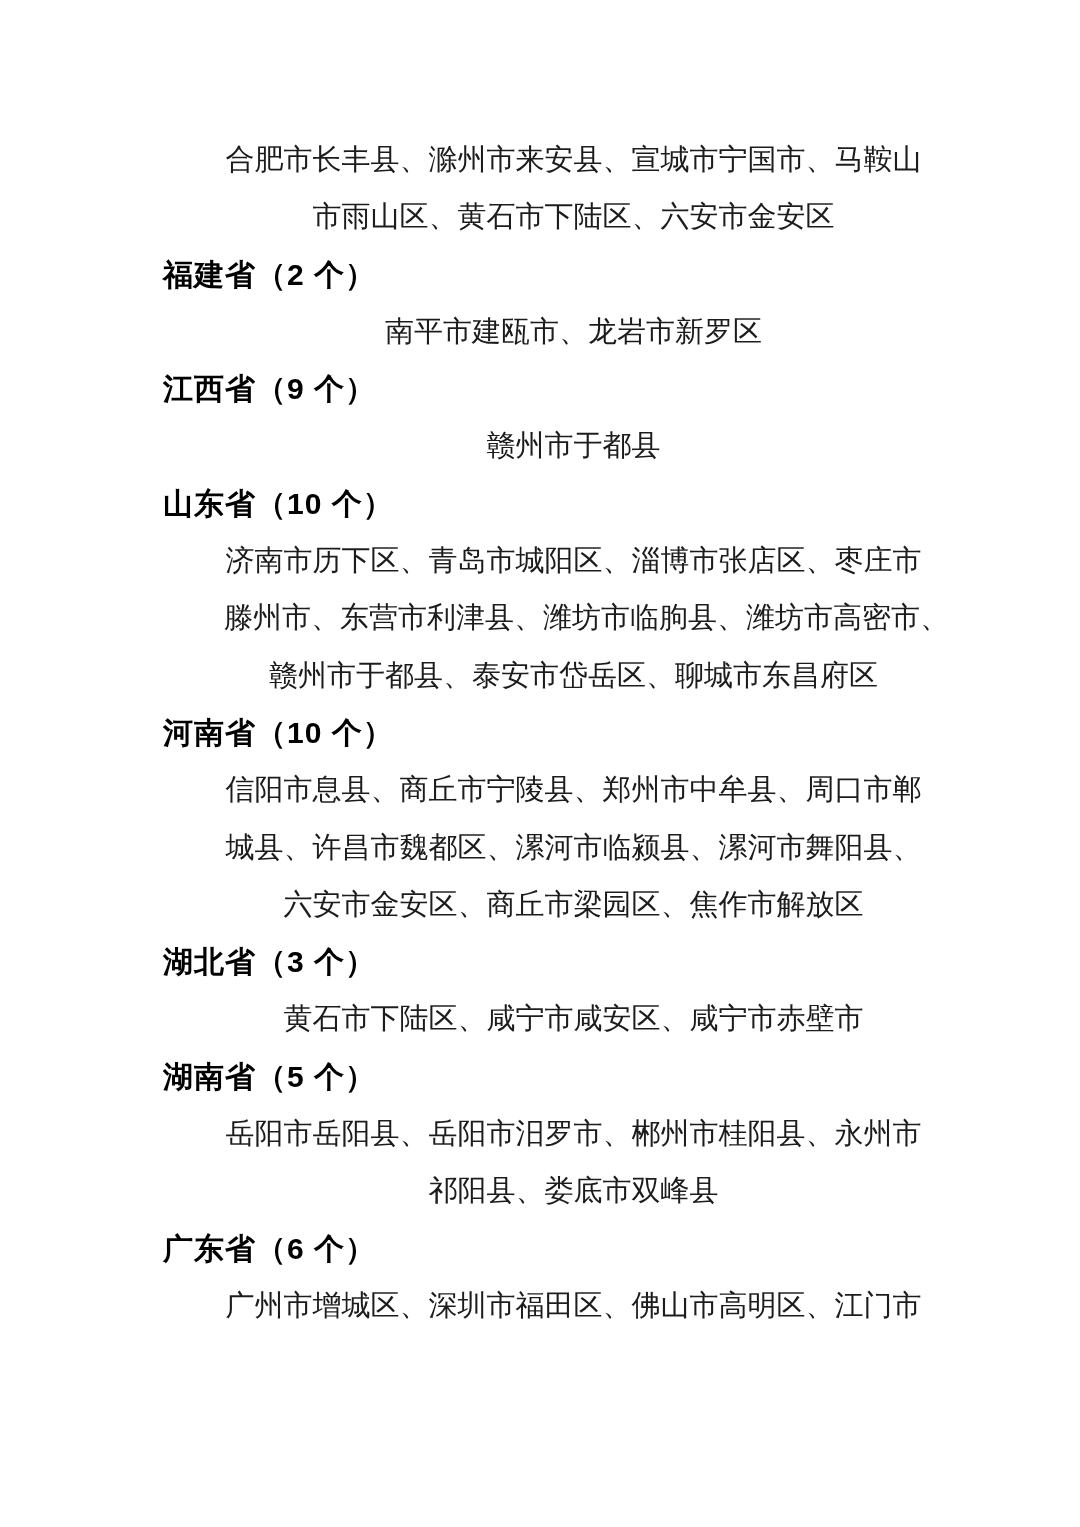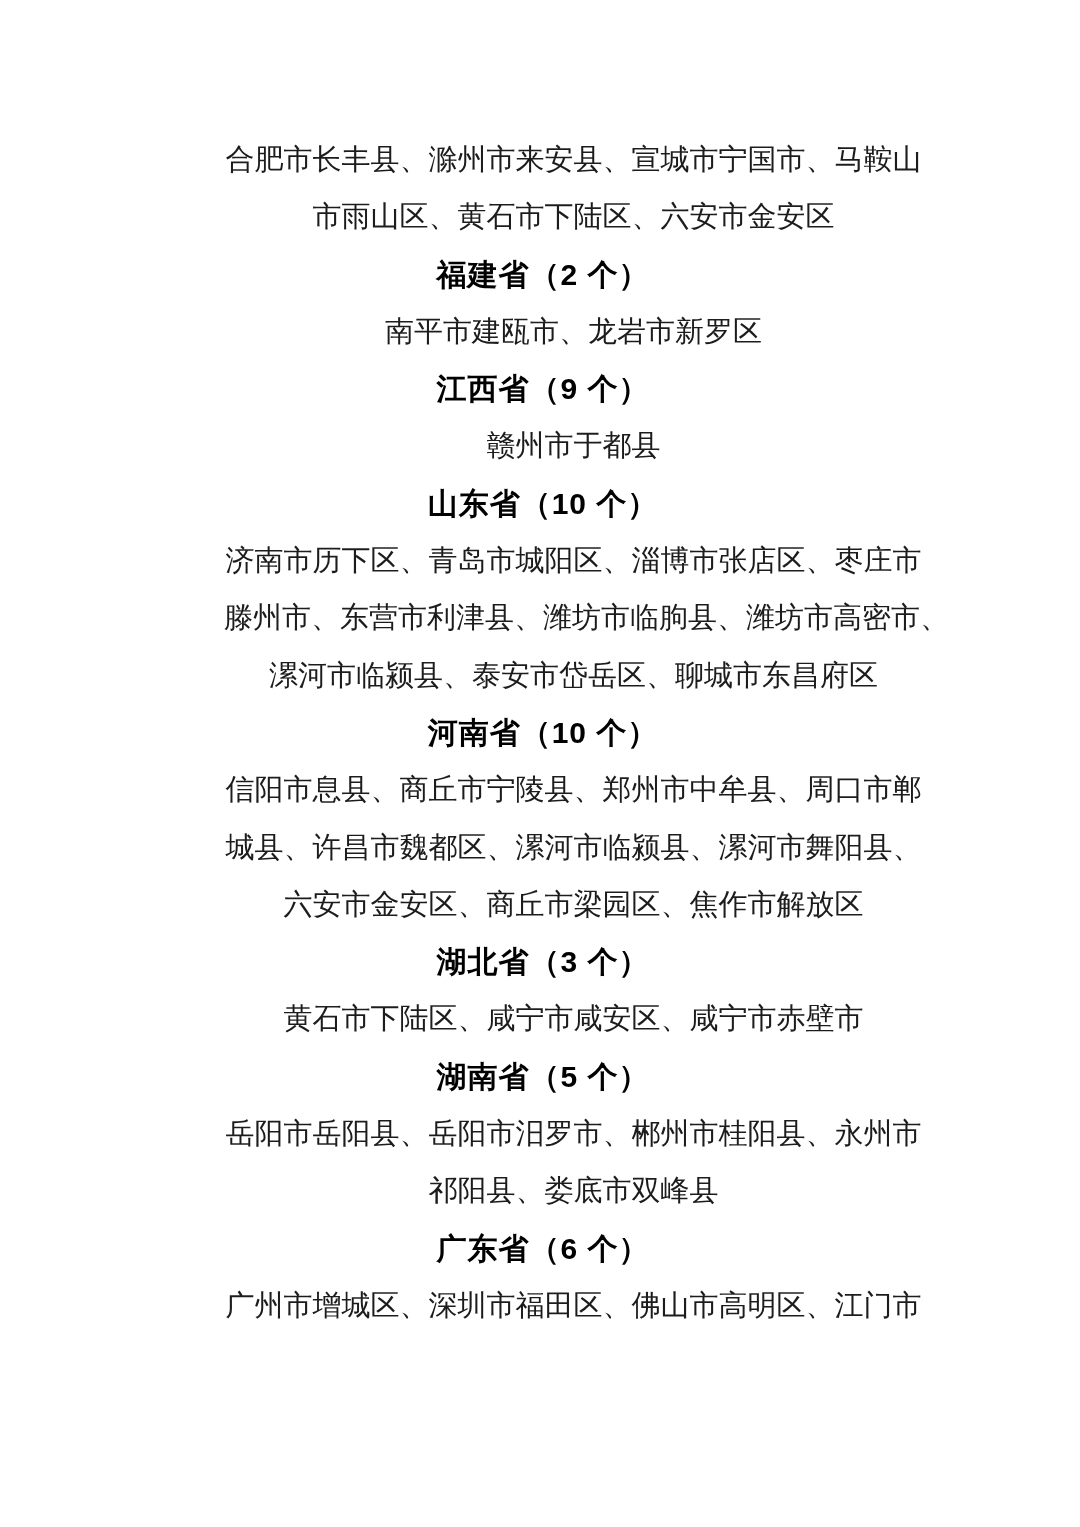--- a/index.html
+++ b/index.html
@@ -25,21 +25,20 @@
     height: 57.3px;
     line-height: 57.3px;
     white-space: nowrap;
   }
   .heading-line {
     font-family: "Liberation Sans", "DejaVu Sans", sans-serif;
     font-weight: 700;
     font-size: 30px;
     letter-spacing: 1px;
     color: #000000;
-    text-align: center;
   }
   .body-line {
     font-family: "Liberation Serif", "DejaVu Serif", serif;
     font-weight: 400;
     font-size: 29px;
     letter-spacing: 0;
     color: #1c1c1c;
     margin-left: 61px;
     text-align: center;
   }
@@ -58,21 +57,21 @@
         <p class="line body-line">南平市建瓯市、龙岩市新罗区</p>
       </section>
       <section class="province-section">
         <h2 class="line heading-line">江西省（9 个）</h2>
         <p class="line body-line">赣州市于都县</p>
       </section>
       <section class="province-section">
         <h2 class="line heading-line">山东省（10 个）</h2>
         <p class="line body-line">济南市历下区、青岛市城阳区、淄博市张店区、枣庄市</p>
         <p class="line body-line">滕州市、东营市利津县、潍坊市临朐县、潍坊市高密市、</p>
-        <p class="line body-line">漯河市临颍县、泰安市岱岳区、聊城市东昌府区</p>
+        <p class="line body-line">赣州市于都县、泰安市岱岳区、聊城市东昌府区</p>
       </section>
       <section class="province-section">
         <h2 class="line heading-line">河南省（10 个）</h2>
         <p class="line body-line">信阳市息县、商丘市宁陵县、郑州市中牟县、周口市郸</p>
         <p class="line body-line">城县、许昌市魏都区、漯河市临颍县、漯河市舞阳县、</p>
         <p class="line body-line">六安市金安区、商丘市梁园区、焦作市解放区</p>
       </section>
       <section class="province-section">
         <h2 class="line heading-line">湖北省（3 个）</h2>
         <p class="line body-line">黄石市下陆区、咸宁市咸安区、咸宁市赤壁市</p>

